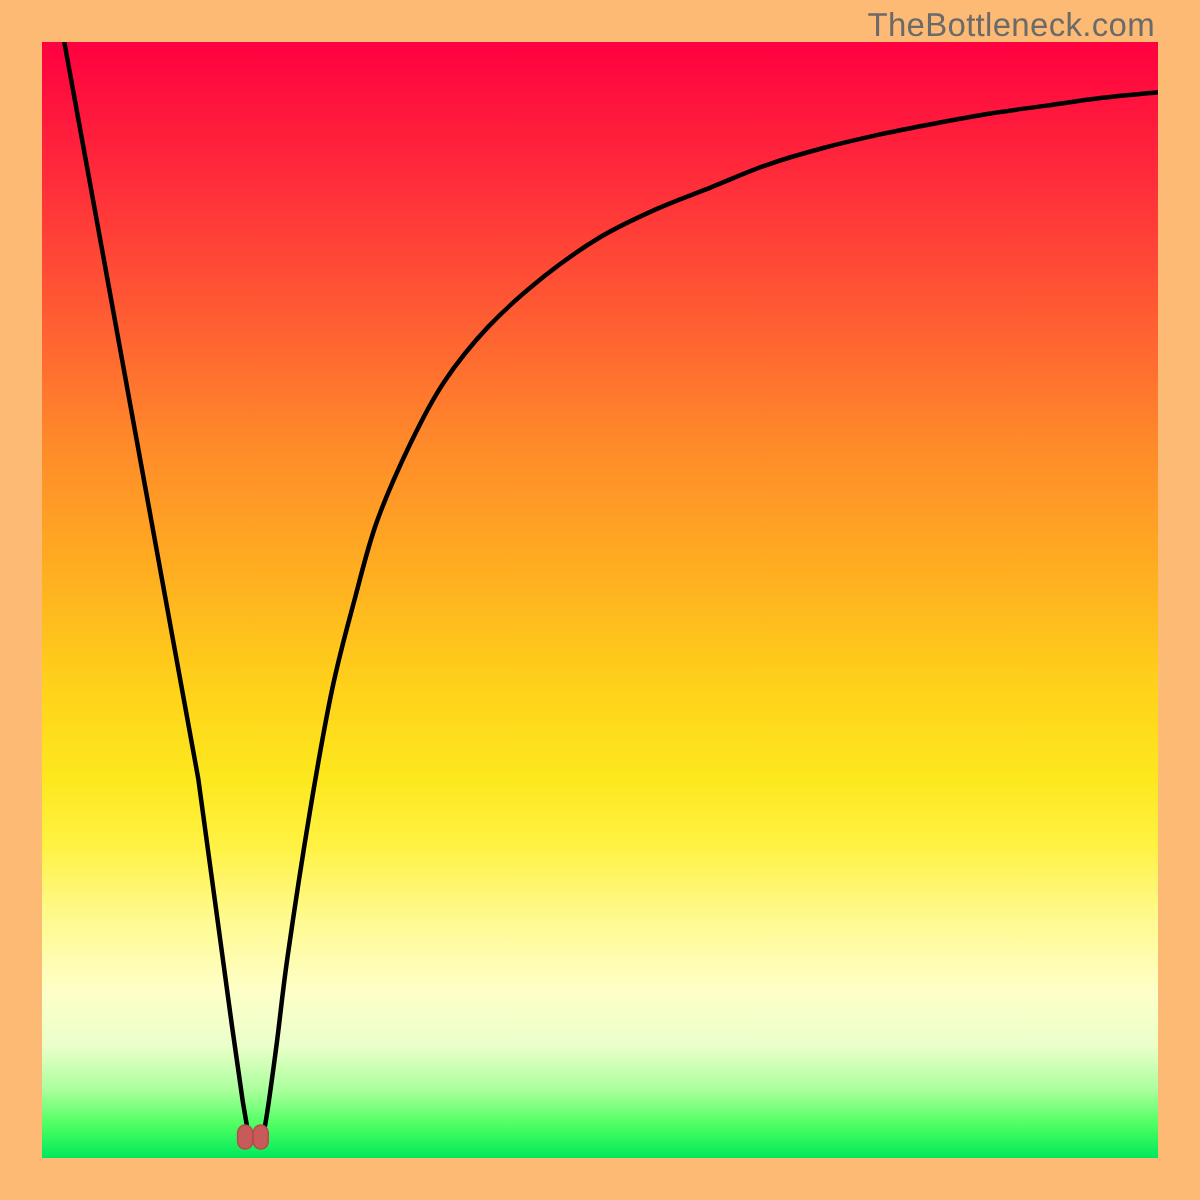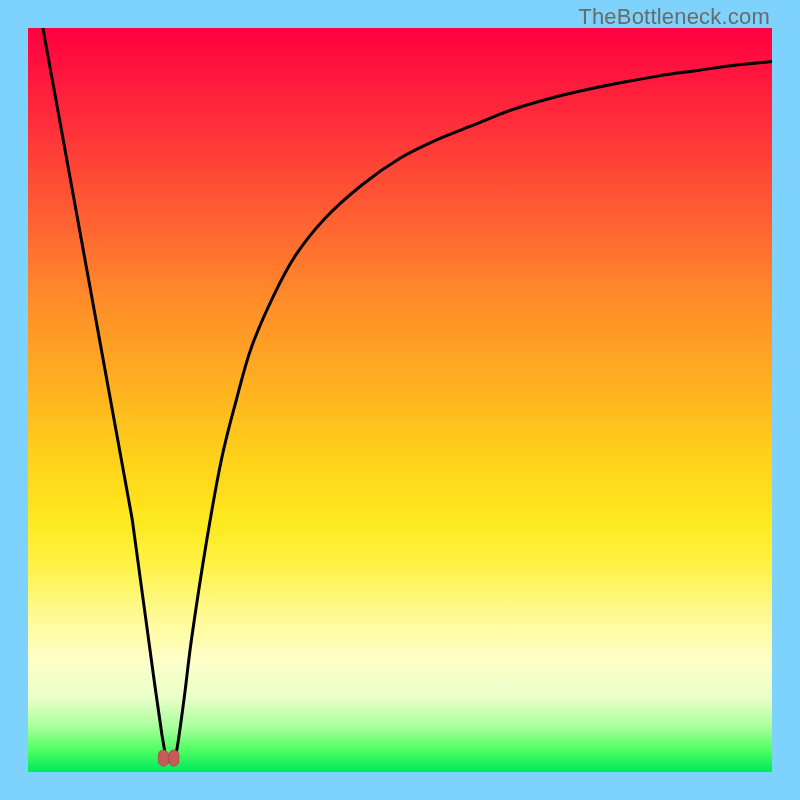--- a/index.html
+++ b/index.html
@@ -10,21 +10,21 @@
     background: #000;
     overflow: hidden;
     font-family: Arial, Helvetica, sans-serif;
   }
   .frame {
     position: absolute;
     left: 0;
     top: 0;
     width: 800px;
     height: 800px;
-    background: #7dd3fc;
+    background: #fdba74;
   }
   .plot {
     position: absolute;
     left: 28px;
     top: 28px;
     width: 744px;
     height: 744px;
     background: linear-gradient(to bottom,
       #ff0040 0%,
       #ff2b3a 12%,

